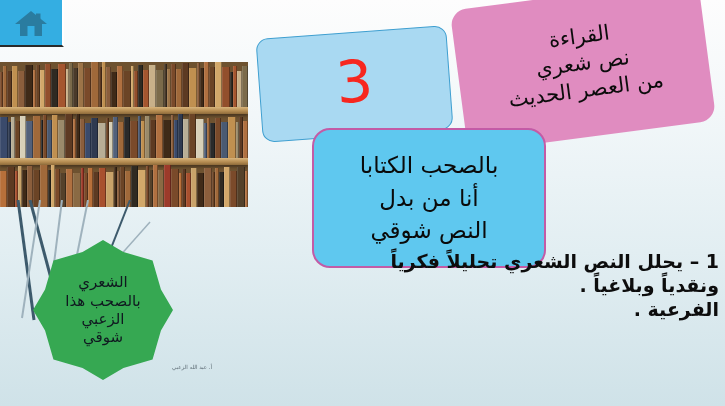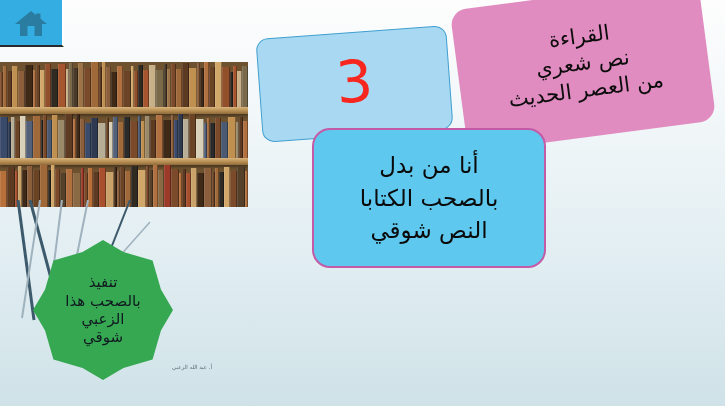--- a/index.html
+++ b/index.html
@@ -383,51 +383,54 @@
     <line x1="18" y1="0" x2="34" y2="120" stroke="#3d5a6c" stroke-width="3"></line>
     <line x1="30" y1="0" x2="60" y2="112" stroke="#3d5a6c" stroke-width="3"></line>
     <line x1="40" y1="0" x2="22" y2="118" stroke="#9fb2bd" stroke-width="2"></line>
     <line x1="62" y1="0" x2="50" y2="95" stroke="#9fb2bd" stroke-width="2"></line>
     <line x1="88" y1="0" x2="72" y2="80" stroke="#9fb2bd" stroke-width="2"></line>
     <line x1="130" y1="0" x2="104" y2="66" stroke="#3d5a6c" stroke-width="2"></line>
     <line x1="150" y1="22" x2="118" y2="58" stroke="#9fb2bd" stroke-width="1.5"></line>
   </svg>
 
   <div class="seal">
-    <div class="ln">تنفيذ</div>
+    <div class="ln">الشعري</div>
     <div class="ln">بالصحب هذا</div>
     <div class="ln">الزعبي</div>
     <div class="ln">شوقي</div>
   </div>
 
   <div class="watermark">أ. عبد الله الزعبي</div>
 
   <div class="card-three">
     <span>3</span>
   </div>
 
   <div class="card-pink">
     <div class="ln">القراءة</div>
     <div class="ln">نص شعري</div>
     <div class="ln">من العصر الحديث</div>
   </div>
 
   <div class="card-cyan">
+    <div class="ln">بالصحب الكتابا</div>
     <div class="ln">أنا من بدل</div>
-    <div class="ln">بالصحب الكتابا</div>
     <div class="ln">النص شوقي</div>
   </div>
 
   <div class="home-btn">
     <span>
       <svg width="34" height="30" viewBox="0 0 34 30">
         <path d="M17 3 L33 16 L28 16 L28 28 L6 28 L6 16 L1 16 Z" fill="#2a7ca0"></path>
         <rect x="22" y="5.5" width="4.5" height="7" fill="#2a7ca0"></rect>
         <rect x="13.5" y="18" width="7" height="10" fill="#34aee2"></rect>
       </svg>
     </span>
   </div>
 
 
   <div class="outcomes">
+    <div class="oc-item">1 – يحلل النص الشعري تحليلاً فكرياً</div>
+    <div class="oc-item">ونقدياً وبلاغياً .</div>
+    <div class="oc-item">الفرعية .</div>
   </div>
 
 </div>
 
 </body></html>

